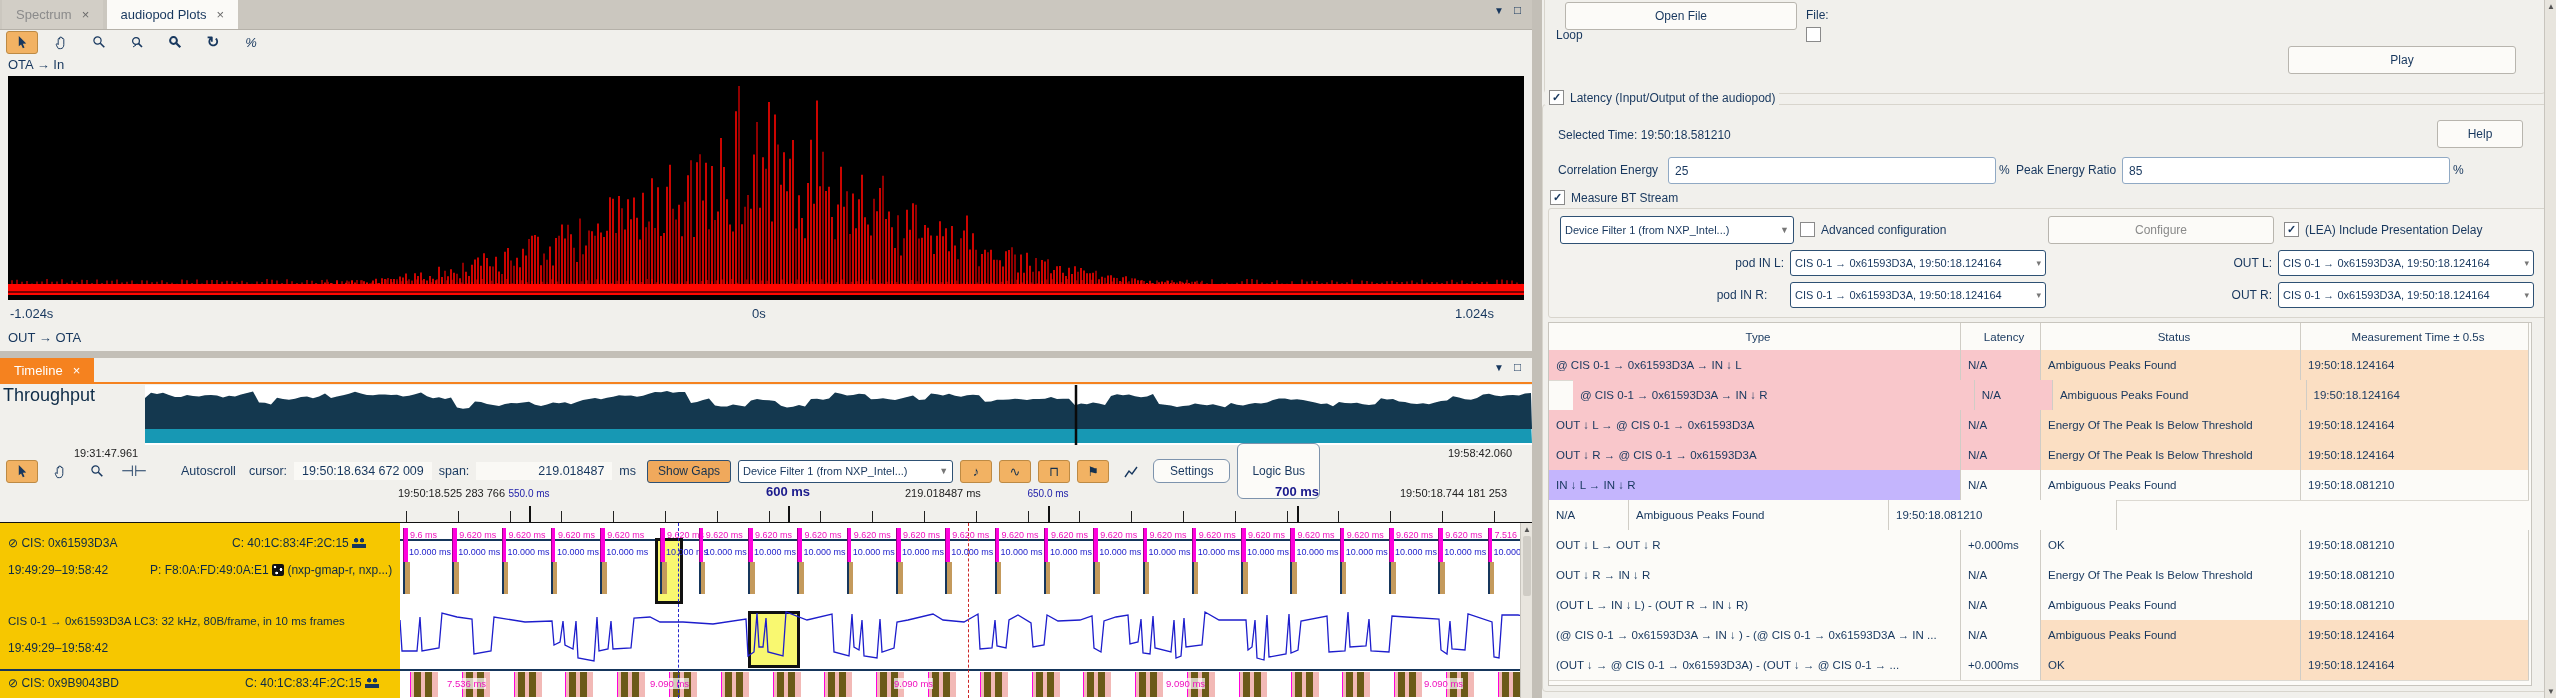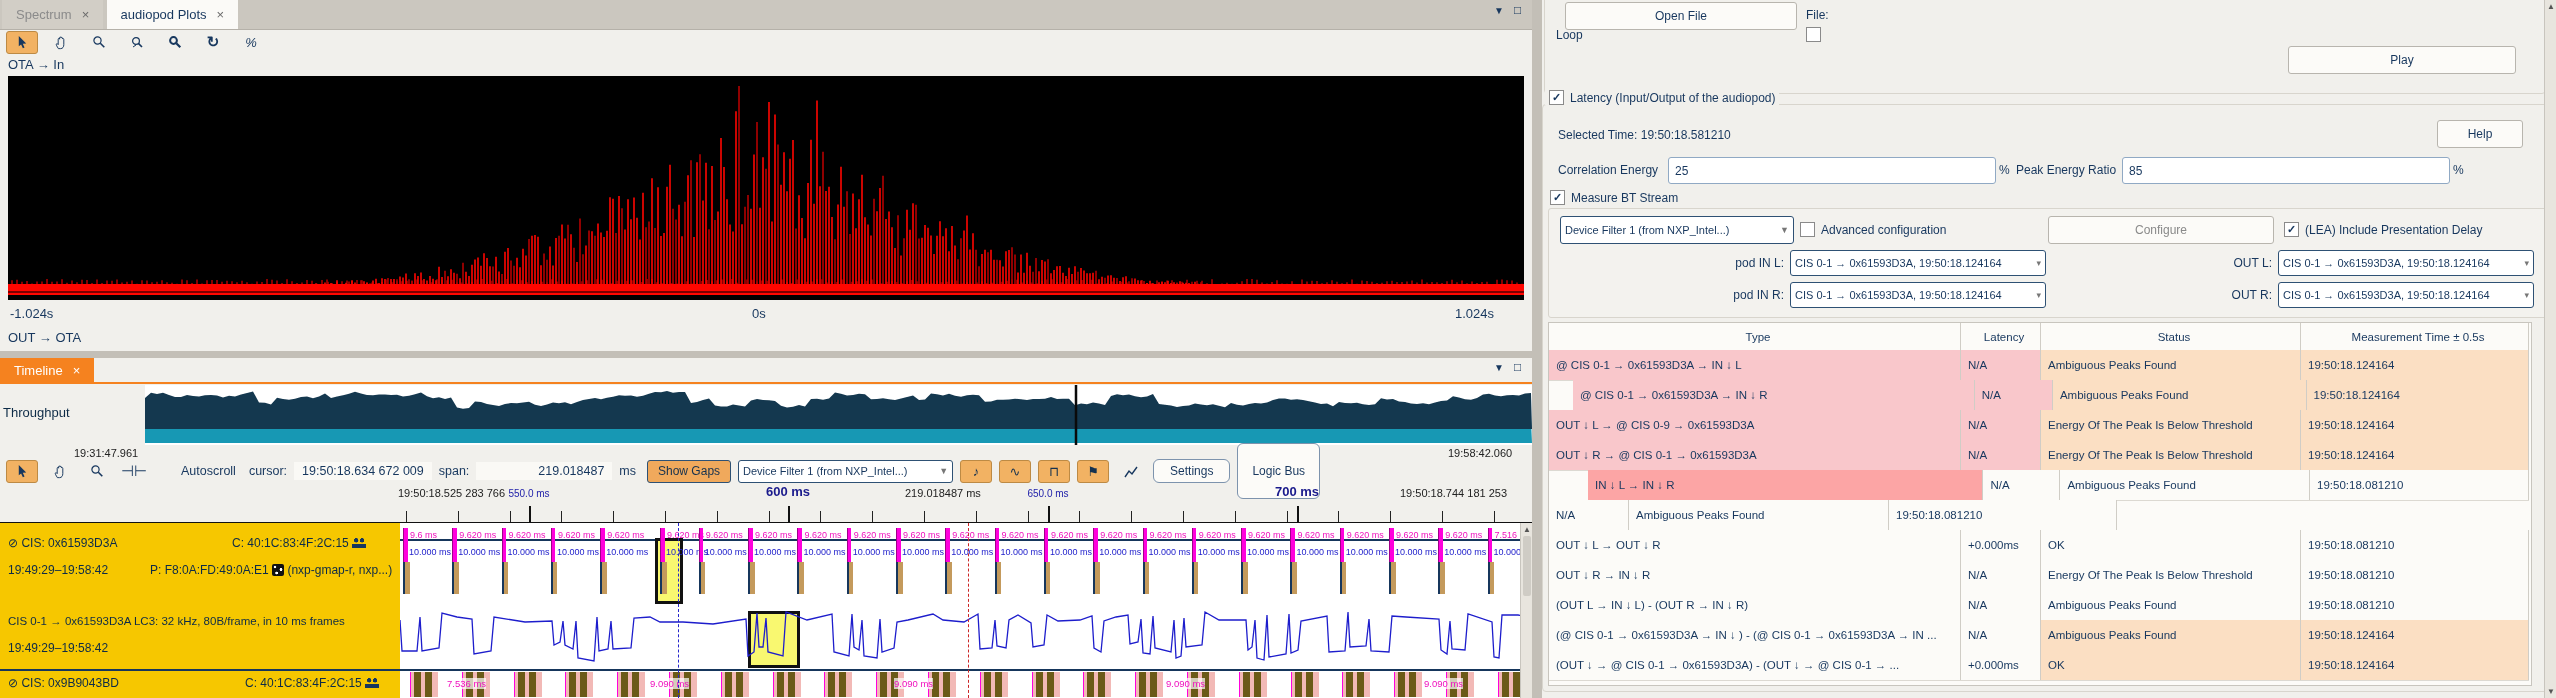--- a/index.html
+++ b/index.html
@@ -716,21 +716,21 @@
 
   <div class="abs" style="left:0;top:358px;width:1532px;height:24px;border-bottom:2px solid #f5821f;background:#f1f0ec;">
     <div class="tab orange">
       <span>Timeline</span>
       <span class="x">×</span>
     </div>
     <span class="abs" style="left:1494px;top:4px;font-size:10px;color:#17375e;">▼</span>
     <span class="abs" style="left:1514px;top:2px;font-size:12px;color:#17375e;">□</span>
   </div>
 
-  <div class="abs lbl" style="left:3px;top:405px;font-size:13px;color:#0d2b47;">Throughput</div>
+  <div class="abs lbl" style="left:3px;top:385px;font-size:18px;color:#0d2b47;">Throughput</div>
   <svg id="throughput-svg" class="abs" style="left:145px;top:385px;background:#fff;" width="1387" height="60">
       <polygon points="0,30.6 6,28.9 12,30.1 18,32.4 24,31.9 30,31.3 36,30.6 42,30.5 48,29.5 54,30.4 60,30.8 66,32.2 72,32.5 78,31.6 84,25.5 90,32.7 96,31.9 102,27.9 108,27.2 114,27.7 120,28.7 126,28.7 132,27.3 138,30.6 144,29.2 150,32.4 156,31.8 162,33.2 168,34.4 174,31.6 180,31.8 186,33.2 192,34.0 198,29.0 204,29.4 210,31.6 216,29.5 222,35.4 228,36.0 234,27.4 240,31.9 246,32.2 252,27.7 258,28.0 264,29.5 270,29.0 276,30.1 282,31.6 288,32.1 294,32.9 300,32.1 306,33.4 312,29.9 318,32.9 324,32.6 330,32.4 336,31.9 342,33.2 348,32.8 354,32.4 360,33.8 366,32.8 372,32.8 378,28.5 384,28.7 390,28.5 396,27.9 402,29.2 408,28.8 414,28.8 420,31.8 426,31.6 432,32.4 438,30.4 444,30.8 450,32.3 456,32.1 462,32.3 468,29.8 474,29.1 480,27.9 486,28.9 492,27.7 498,31.9 504,31.9 510,32.6 516,33.2 522,31.1 528,31.9 534,31.4 540,28.8 546,28.7 552,29.7 558,28.7 564,28.5 570,28.4 576,27.6 582,27.5 588,27.6 594,28.8 600,30.2 606,28.9 612,28.2 618,27.2 624,28.4 630,27.9 636,33.3 642,32.1 648,31.2 654,29.8 660,28.9 666,29.3 672,29.9 678,28.4 684,28.7 690,28.4 696,28.4 702,29.4 708,29.2 714,32.6 720,31.5 726,33.1 732,34.5 738,27.8 744,26.4 750,27.1 756,26.6 762,27.4 768,31.8 774,30.8 780,31.1 786,28.2 792,28.9 798,27.7 804,27.0 810,26.5 816,25.4 822,24.5 828,24.3 834,23.0 840,27.7 846,28.3 852,27.5 858,26.8 864,26.2 870,26.9 876,31.4 882,30.7 888,30.5 894,31.0 900,28.0 906,29.3 912,30.6 918,30.7 924,30.0 930,29.9 936,31.5 942,27.5 948,33.7 954,29.8 960,30.2 966,29.3 972,34.7 978,33.3 984,33.2 990,33.0 996,27.5 1002,27.4 1008,26.5 1014,26.3 1020,33.2 1026,25.8 1032,24.8 1038,25.3 1044,23.8 1050,24.2 1056,24.1 1062,30.6 1068,27.7 1074,28.8 1080,28.9 1086,28.5 1092,28.0 1098,32.9 1104,28.0 1110,27.3 1116,26.5 1122,25.6 1128,25.2 1134,25.3 1140,29.3 1146,31.9 1152,33.5 1158,33.0 1164,32.3 1170,32.4 1176,32.4 1182,30.0 1188,30.3 1194,31.7 1200,26.9 1206,26.8 1212,26.6 1218,26.6 1224,34.3 1230,27.9 1236,26.6 1242,27.5 1248,26.9 1254,25.9 1260,27.0 1266,25.0 1272,25.6 1278,24.6 1284,23.3 1290,32.0 1296,32.0 1302,32.9 1308,33.3 1314,33.5 1320,33.3 1326,33.6 1332,34.4 1338,31.0 1344,30.2 1350,31.3 1356,31.7 1362,33.1 1368,33.9 1374,30.0 1380,29.9 1386,34.7 1387,58 0,58" fill="#1798b4"></polygon>
       <polygon points="0,12.9 6,7.7 12,9.1 18,7.7 24,9.9 30,12.0 36,12.1 42,10.1 48,11.0 54,11.5 60,10.2 66,9.9 72,10.6 78,12.5 84,10.8 90,11.4 96,9.5 102,8.1 108,6.4 114,17.5 120,17.7 126,19.6 132,12.7 138,14.1 144,14.8 150,13.7 156,11.9 162,11.6 168,13.2 174,11.4 180,8.4 186,13.1 192,11.4 198,10.3 204,8.7 210,6.8 216,8.4 222,10.0 228,10.3 234,9.5 240,9.5 246,10.1 252,9.7 258,11.4 264,10.8 270,9.3 276,7.4 282,11.3 288,13.2 294,12.3 300,14.1 306,12.6 312,22.6 318,23.7 324,23.0 330,16.5 336,17.1 342,19.1 348,19.9 354,20.9 360,19.1 366,18.0 372,18.3 378,17.6 384,16.8 390,19.7 396,20.9 402,19.5 408,17.6 414,18.2 420,17.3 426,19.2 432,16.9 438,15.1 444,14.1 450,13.1 456,14.3 462,12.7 468,11.8 474,10.2 480,10.7 486,10.6 492,11.7 498,10.7 504,8.7 510,7.1 516,7.3 522,6.1 528,7.8 534,7.0 540,7.0 546,18.0 552,17.0 558,15.0 564,13.5 570,20.4 576,21.6 582,21.4 588,19.4 594,20.4 600,21.4 606,15.6 612,13.9 618,15.1 624,15.3 630,15.9 636,20.8 642,22.6 648,21.8 654,20.1 660,21.5 666,14.0 672,13.7 678,14.8 684,13.5 690,7.4 696,8.8 702,10.5 708,10.0 714,8.7 720,9.3 726,14.2 732,14.1 738,13.3 744,14.3 750,15.0 756,13.5 762,12.1 768,10.5 774,14.9 780,14.6 786,8.5 792,9.3 798,10.6 804,8.8 810,10.8 816,11.7 822,10.2 828,9.7 834,10.3 840,16.7 846,16.4 852,14.8 858,14.7 864,14.6 870,13.8 876,14.2 882,15.0 888,14.0 894,13.9 900,13.8 906,12.0 912,13.9 918,13.8 924,13.7 930,20.3 936,18.6 942,19.3 948,17.4 954,18.5 960,19.9 966,11.0 972,9.3 978,10.2 984,9.5 990,11.3 996,12.2 1002,11.4 1008,9.0 1014,18.9 1020,19.8 1026,20.6 1032,21.9 1038,20.9 1044,20.4 1050,18.5 1056,19.6 1062,20.2 1068,19.2 1074,20.8 1080,22.2 1086,18.1 1092,19.7 1098,20.4 1104,19.1 1110,18.0 1116,18.5 1122,17.6 1128,15.1 1134,13.5 1140,13.6 1146,14.7 1152,14.3 1158,14.9 1164,16.2 1170,17.6 1176,18.9 1182,18.5 1188,21.2 1194,17.0 1200,18.0 1206,18.3 1212,17.7 1218,19.3 1224,20.1 1230,19.3 1236,13.3 1242,14.6 1248,13.9 1254,16.6 1260,17.1 1266,18.5 1272,18.9 1278,18.3 1284,19.3 1290,17.6 1296,15.9 1302,15.5 1308,11.2 1314,12.5 1320,14.2 1326,14.7 1332,13.0 1338,9.5 1344,8.8 1350,10.6 1356,11.2 1362,10.2 1368,10.1 1374,10.4 1380,8.6 1386,7.9 1387,44 0,44" fill="#14384f"></polygon>
       <line x1="931" y1="0" x2="931" y2="60" stroke="#0a0a0a" stroke-width="2.5"></line>
     </svg>
   <div class="abs lbl" style="left:74px;top:447px;font-size:11px;color:#222;">19:31:47.961</div>
   <div class="abs lbl" style="left:1448px;top:447px;font-size:11px;color:#222;">19:58:42.060</div>
 
   <div class="abs" style="left:6px;top:459px;height:24px;display:flex;gap:7px;align-items:center;">
     <span class="toolbtn sel">
@@ -1069,21 +1069,21 @@
     <div class="abs lbl" style="left:158px;top:256px;width:84px;text-align:right;">pod IN L:</div>
     <div class="abs dd" style="left:248px;top:250px;width:246px;height:24px;">
       <span>CIS 0-1 → 0x61593D3A, 19:50:18.124164</span>
         <span class="arr">▾</span>
     </div>
     <div class="abs lbl" style="left:648px;top:256px;width:82px;text-align:right;">OUT L:</div>
     <div class="abs dd" style="left:736px;top:250px;width:246px;height:24px;">
       <span>CIS 0-1 → 0x61593D3A, 19:50:18.124164</span>
         <span class="arr">▾</span>
     </div>
-    <div class="abs lbl" style="left:158px;top:288px;width:84px;text-align:right;">pod IN R:</div>
+    <div class="abs lbl" style="left:158px;top:288px;width:84px;text-align:center;">pod IN R:</div>
     <div class="abs dd" style="left:248px;top:282px;width:246px;height:24px;">
       <span>CIS 0-1 → 0x61593D3A, 19:50:18.124164</span>
         <span class="arr">▾</span>
     </div>
     <div class="abs lbl" style="left:648px;top:288px;width:82px;text-align:right;">OUT R:</div>
     <div class="abs dd" style="left:736px;top:282px;width:246px;height:24px;">
       <span>CIS 0-1 → 0x61593D3A, 19:50:18.124164</span>
         <span class="arr">▾</span>
     </div>
 
@@ -1100,33 +1100,33 @@
           <div class="tcell" style="width: 260px; background: rgb(251, 223, 195);">Ambiguous Peaks Found</div>
           <div class="tcell" style="width: 228px; background: rgb(251, 223, 195);">19:50:18.124164</div>
         </div>
         <div class="trow" style="top: 57px; left: 0px;">
           <div class="tcell" style="width: 412px; background: rgb(249, 199, 203); margin-left: 24px;">@ CIS 0-1 → 0x61593D3A → IN ↓ R</div>
           <div class="tcell" style="width: 80px; background: rgb(249, 199, 203);">N/A</div>
           <div class="tcell" style="width: 260px; background: rgb(251, 223, 195);">Ambiguous Peaks Found</div>
           <div class="tcell" style="width: 228px; background: rgb(251, 223, 195);">19:50:18.124164</div>
         </div>
         <div class="trow" style="top: 87px; left: 0px;">
-          <div class="tcell" style="width: 412px; background: rgb(249, 199, 203);">OUT ↓ L → @ CIS 0-9 → 0x61593D3A</div>
+          <div class="tcell" style="width: 412px; background: rgb(249, 199, 203);">OUT ↓ L → @ CIS 0-1 → 0x61593D3A</div>
           <div class="tcell" style="width: 80px; background: rgb(249, 199, 203);">N/A</div>
           <div class="tcell" style="width: 260px; background: rgb(251, 223, 195);">Energy Of The Peak Is Below Threshold</div>
           <div class="tcell" style="width: 228px; background: rgb(251, 223, 195);">19:50:18.124164</div>
         </div>
         <div class="trow" style="top: 117px; left: 0px;">
           <div class="tcell" style="width: 412px; background: rgb(249, 199, 203);">OUT ↓ R → @ CIS 0-1 → 0x61593D3A</div>
           <div class="tcell" style="width: 80px; background: rgb(249, 199, 203);">N/A</div>
           <div class="tcell" style="width: 260px; background: rgb(251, 223, 195);">Energy Of The Peak Is Below Threshold</div>
           <div class="tcell" style="width: 228px; background: rgb(251, 223, 195);">19:50:18.124164</div>
         </div>
         <div class="trow" style="top: 147px; left: 0px;">
-          <div class="tcell" style="width: 412px; background: #fca5a5; margin-left: 39px;">IN ↓ L → IN ↓ R</div>
+          <div class="tcell" style="width: 412px; background: #c4b5fd;">IN ↓ L → IN ↓ R</div>
           <div class="tcell" style="width: 80px; background: rgb(252, 251, 248);">N/A</div>
           <div class="tcell" style="width: 260px; background: rgb(252, 251, 248);">Ambiguous Peaks Found</div>
           <div class="tcell" style="width: 228px; background: rgb(252, 251, 248);">19:50:18.081210</div>
         </div>
         <div class="trow" style="top: 177px; left: 0px;">
           <div class="tcell" style="width: 80px; background: rgb(252, 251, 248);">N/A</div>
           <div class="tcell" style="width: 260px; background: rgb(252, 251, 248);">Ambiguous Peaks Found</div>
           <div class="tcell" style="width: 228px; background: rgb(252, 251, 248);">19:50:18.081210</div>
         </div>
         <div class="trow" style="top: 207px; left: 0px;">

